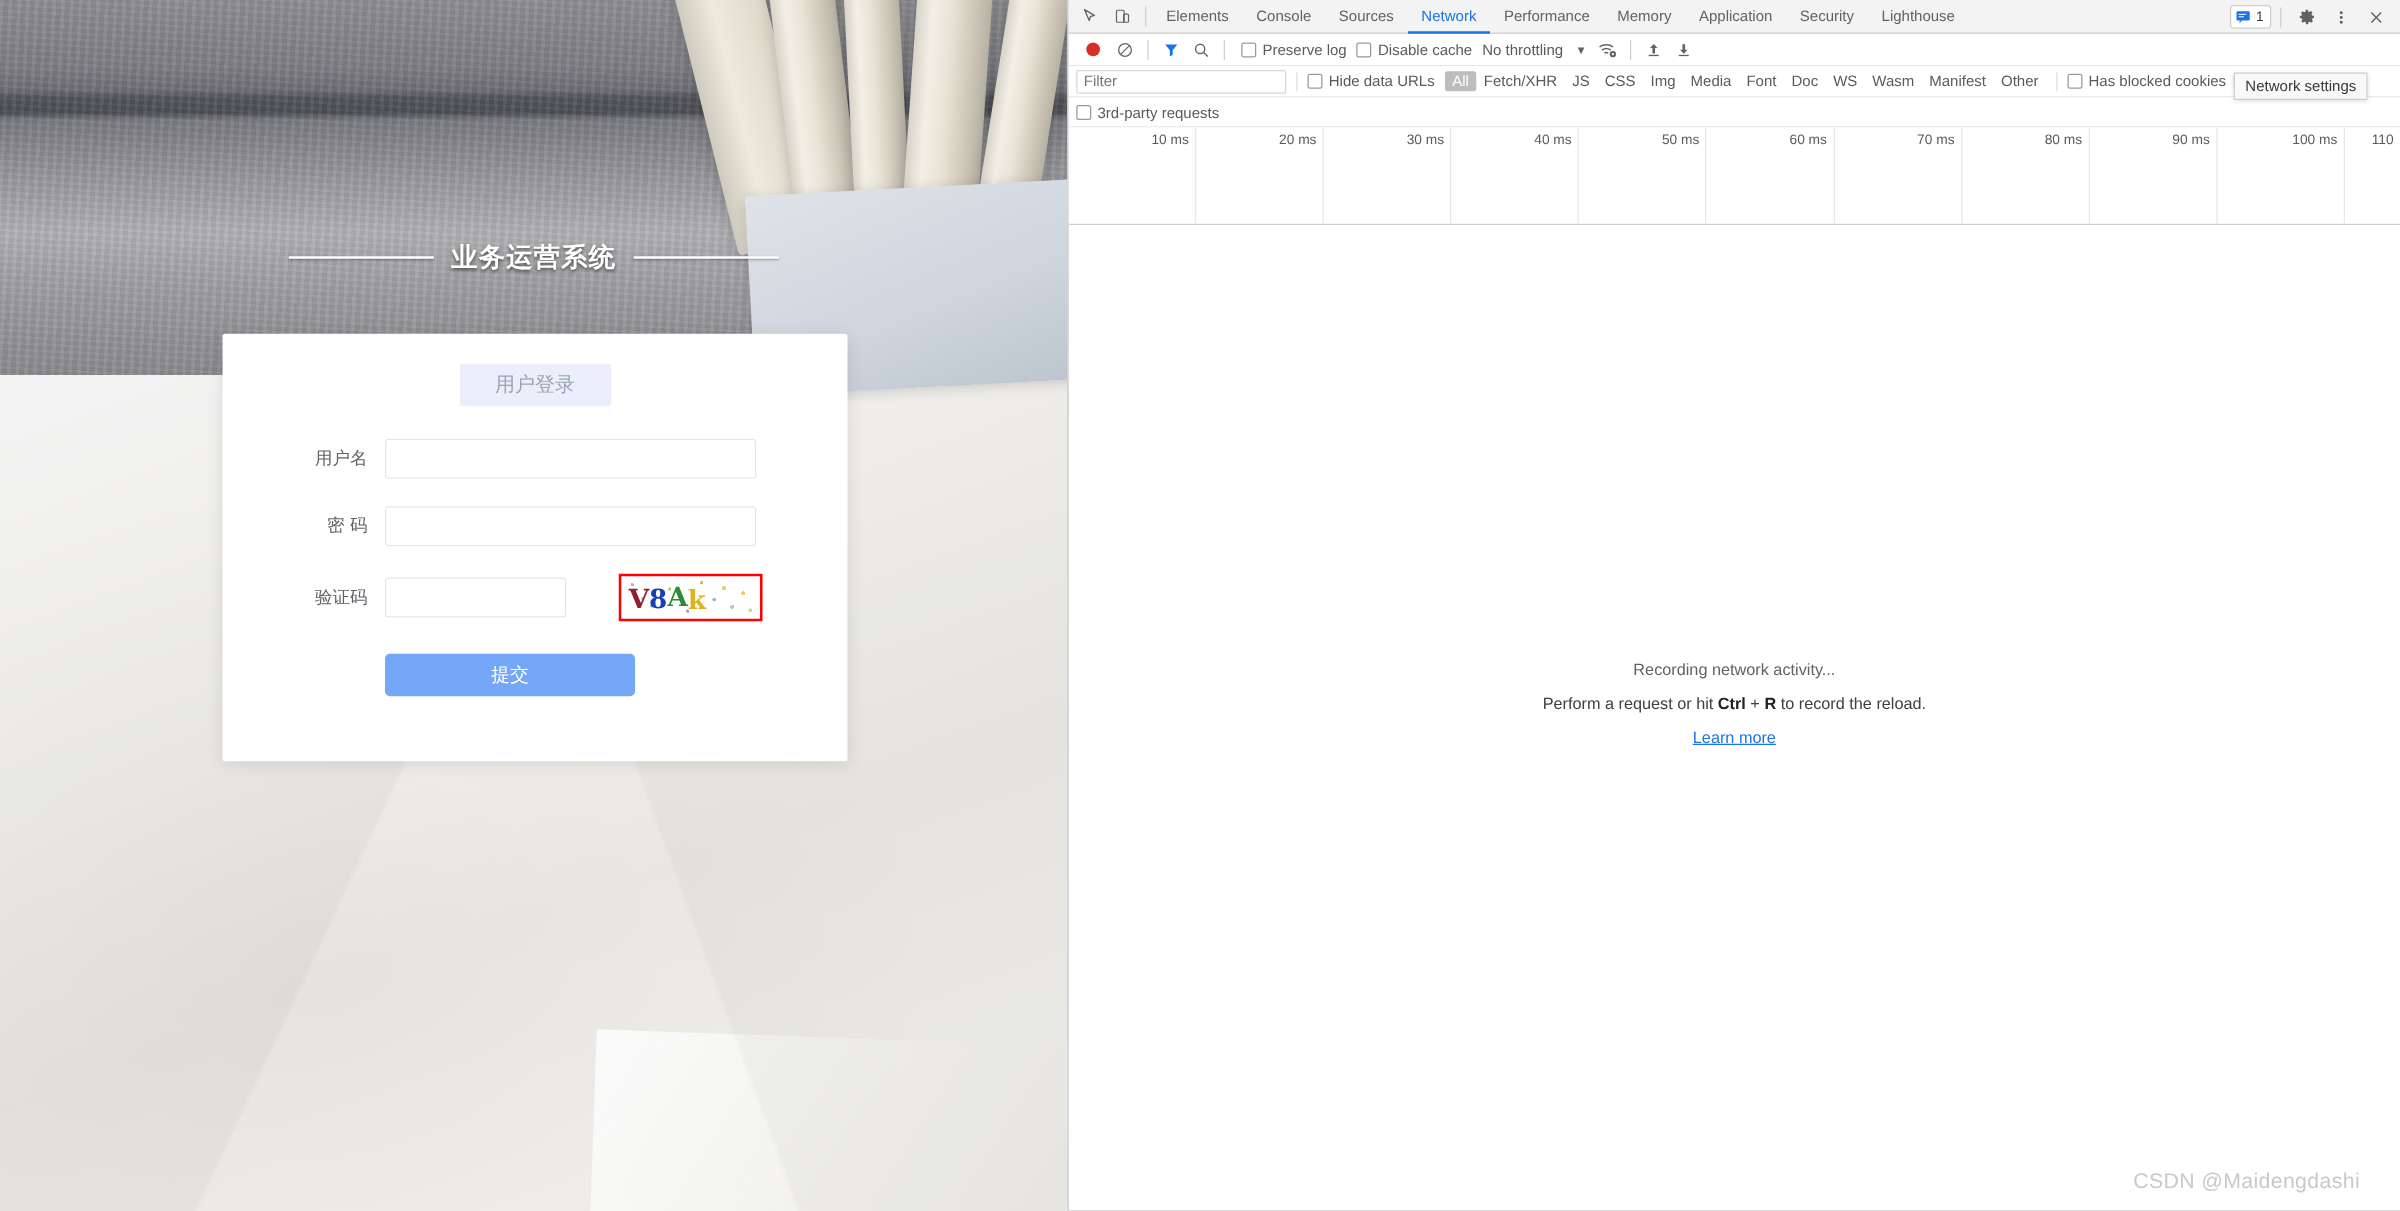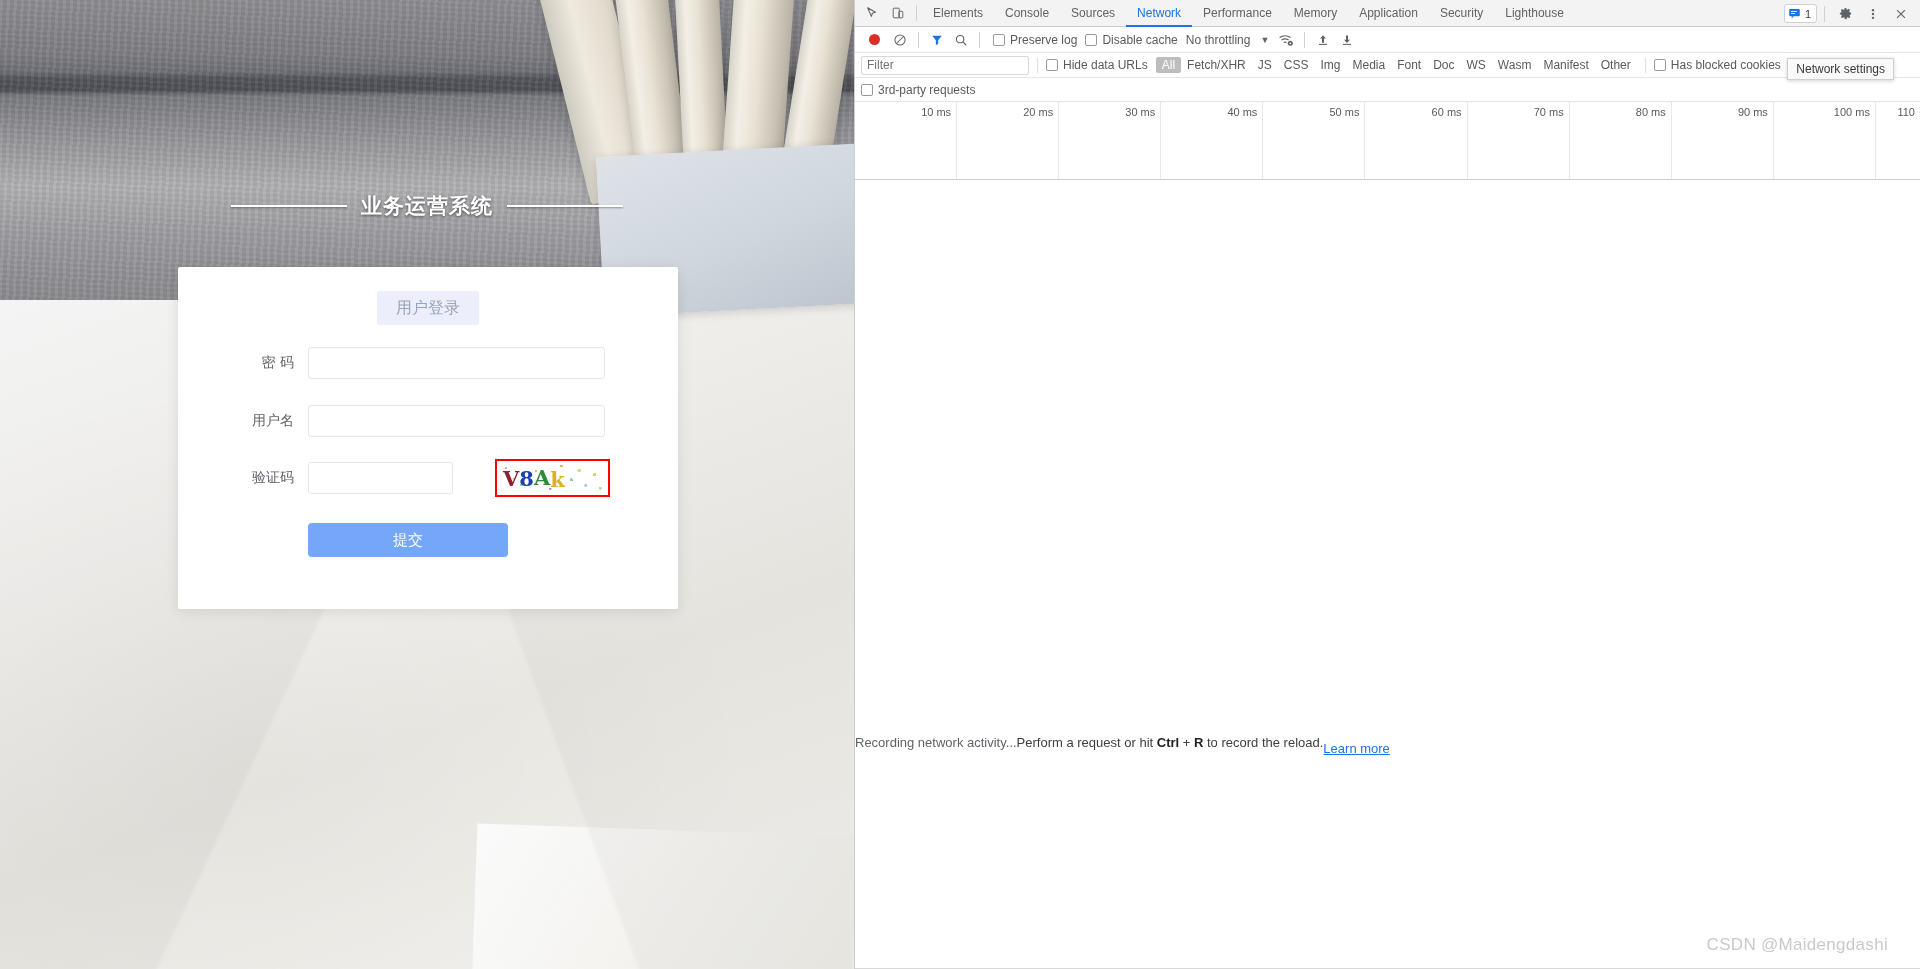--- a/index.html
+++ b/index.html
@@ -89,21 +89,21 @@
   
   .login-card {
     position: absolute; left: 178px; top: 267px;
     width: 500px; height: 342px;
     background: #ffffff;
     box-shadow: 0 2px 14px rgba(0,0,0,.10);
     border-radius: 2px;
   }
   .login-head {
     margin: 24px auto 0;
-    width: 102px; height: 34px;
+    width: 121px; height: 34px;
     background: #eceffb;
     color: #9aa3b8;
     font-size: 16px;
     display: flex; align-items: center; justify-content: center;
     border-radius: 2px;
   }
   .form-row {
     display: flex; align-items: center;
     margin-top: 22px;
     padding-left: 58px;
@@ -251,21 +251,21 @@
     position:relative;
   }
   .rtick span {
     position:absolute; right: 5px; top: 4px;
     font-size: 11px; color:#5a5a5a; white-space:nowrap;
   }
   .rtick:last-child { border-right:none; }
 
   .dt-empty {
     position:absolute; left:0; right:0; top: 180px; bottom: 0;
-    display:flex; flex-direction:row; align-items:center;
+    display:flex; flex-direction:column; align-items:center;
     padding-top: 348px;
   }
   .em-line1 { font-size: 13px; color:#5f6368; margin-bottom: 12px; }
   .em-line2 { font-size: 13px; color:#3c4043; margin-bottom: 12px; }
   .em-line2 b { font-weight: bold; color:#202124; }
   .em-link { font-size: 13px; color:#1a73e8; text-decoration: underline; cursor:pointer; }
 
   .watermark {
     position:absolute; right: 32px; bottom: 14px;
     font-size: 17px; color: #c9c9c9; letter-spacing: .3px;
@@ -295,28 +295,28 @@
 
     <div class="site-title-wrap">
       <div class="title-rule"></div>
       <div class="site-title">业务运营系统</div>
       <div class="title-rule"></div>
     </div>
 
     <div class="login-card">
       <div class="login-head">用户登录</div>
 
+      <div class="form-row first">
+        <div class="form-label">用户名</div>
+        <input class="form-input" type="text" placeholder="" style="">
+      </div>
+
       <div class="form-row">
         <div class="form-label">密 码</div>
         <input class="form-input" type="password" placeholder="" style="">
-      </div>
-
-      <div class="form-row first">
-        <div class="form-label">用户名</div>
-        <input class="form-input" type="text" placeholder="" style="">
       </div>
 
       <div class="form-row">
         <div class="form-label">验证码</div>
         <input class="form-input captcha-input" type="text" placeholder="" style="">
         <div class="captcha-box">
           <div class="captcha-noise"></div>
           <div class="captcha-text">
             <span class="c0">V</span><span class="c1">8</span><span class="c2">A</span><span class="c3">k</span>
           </div>

